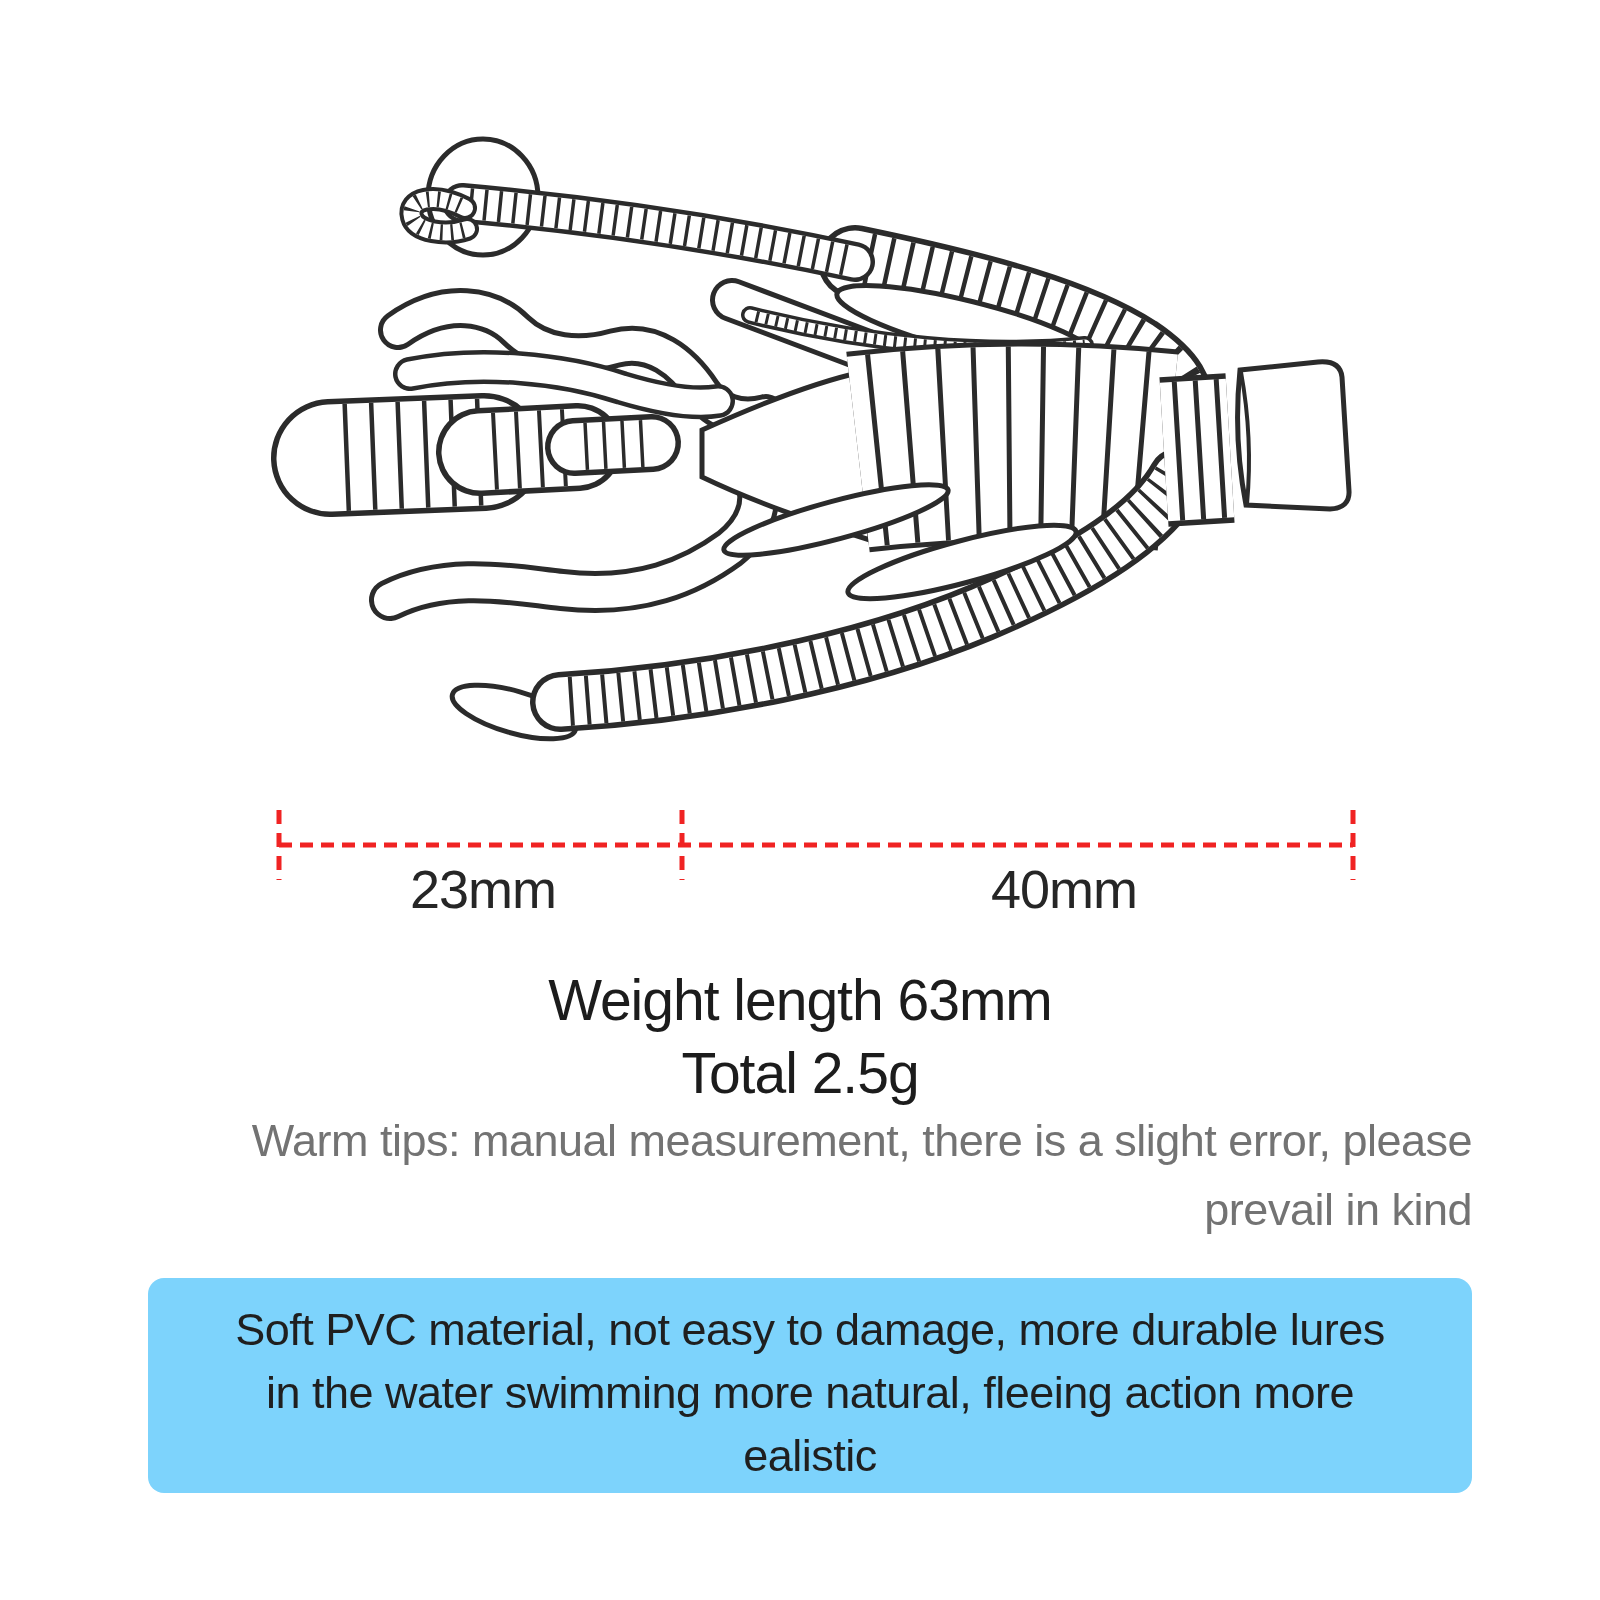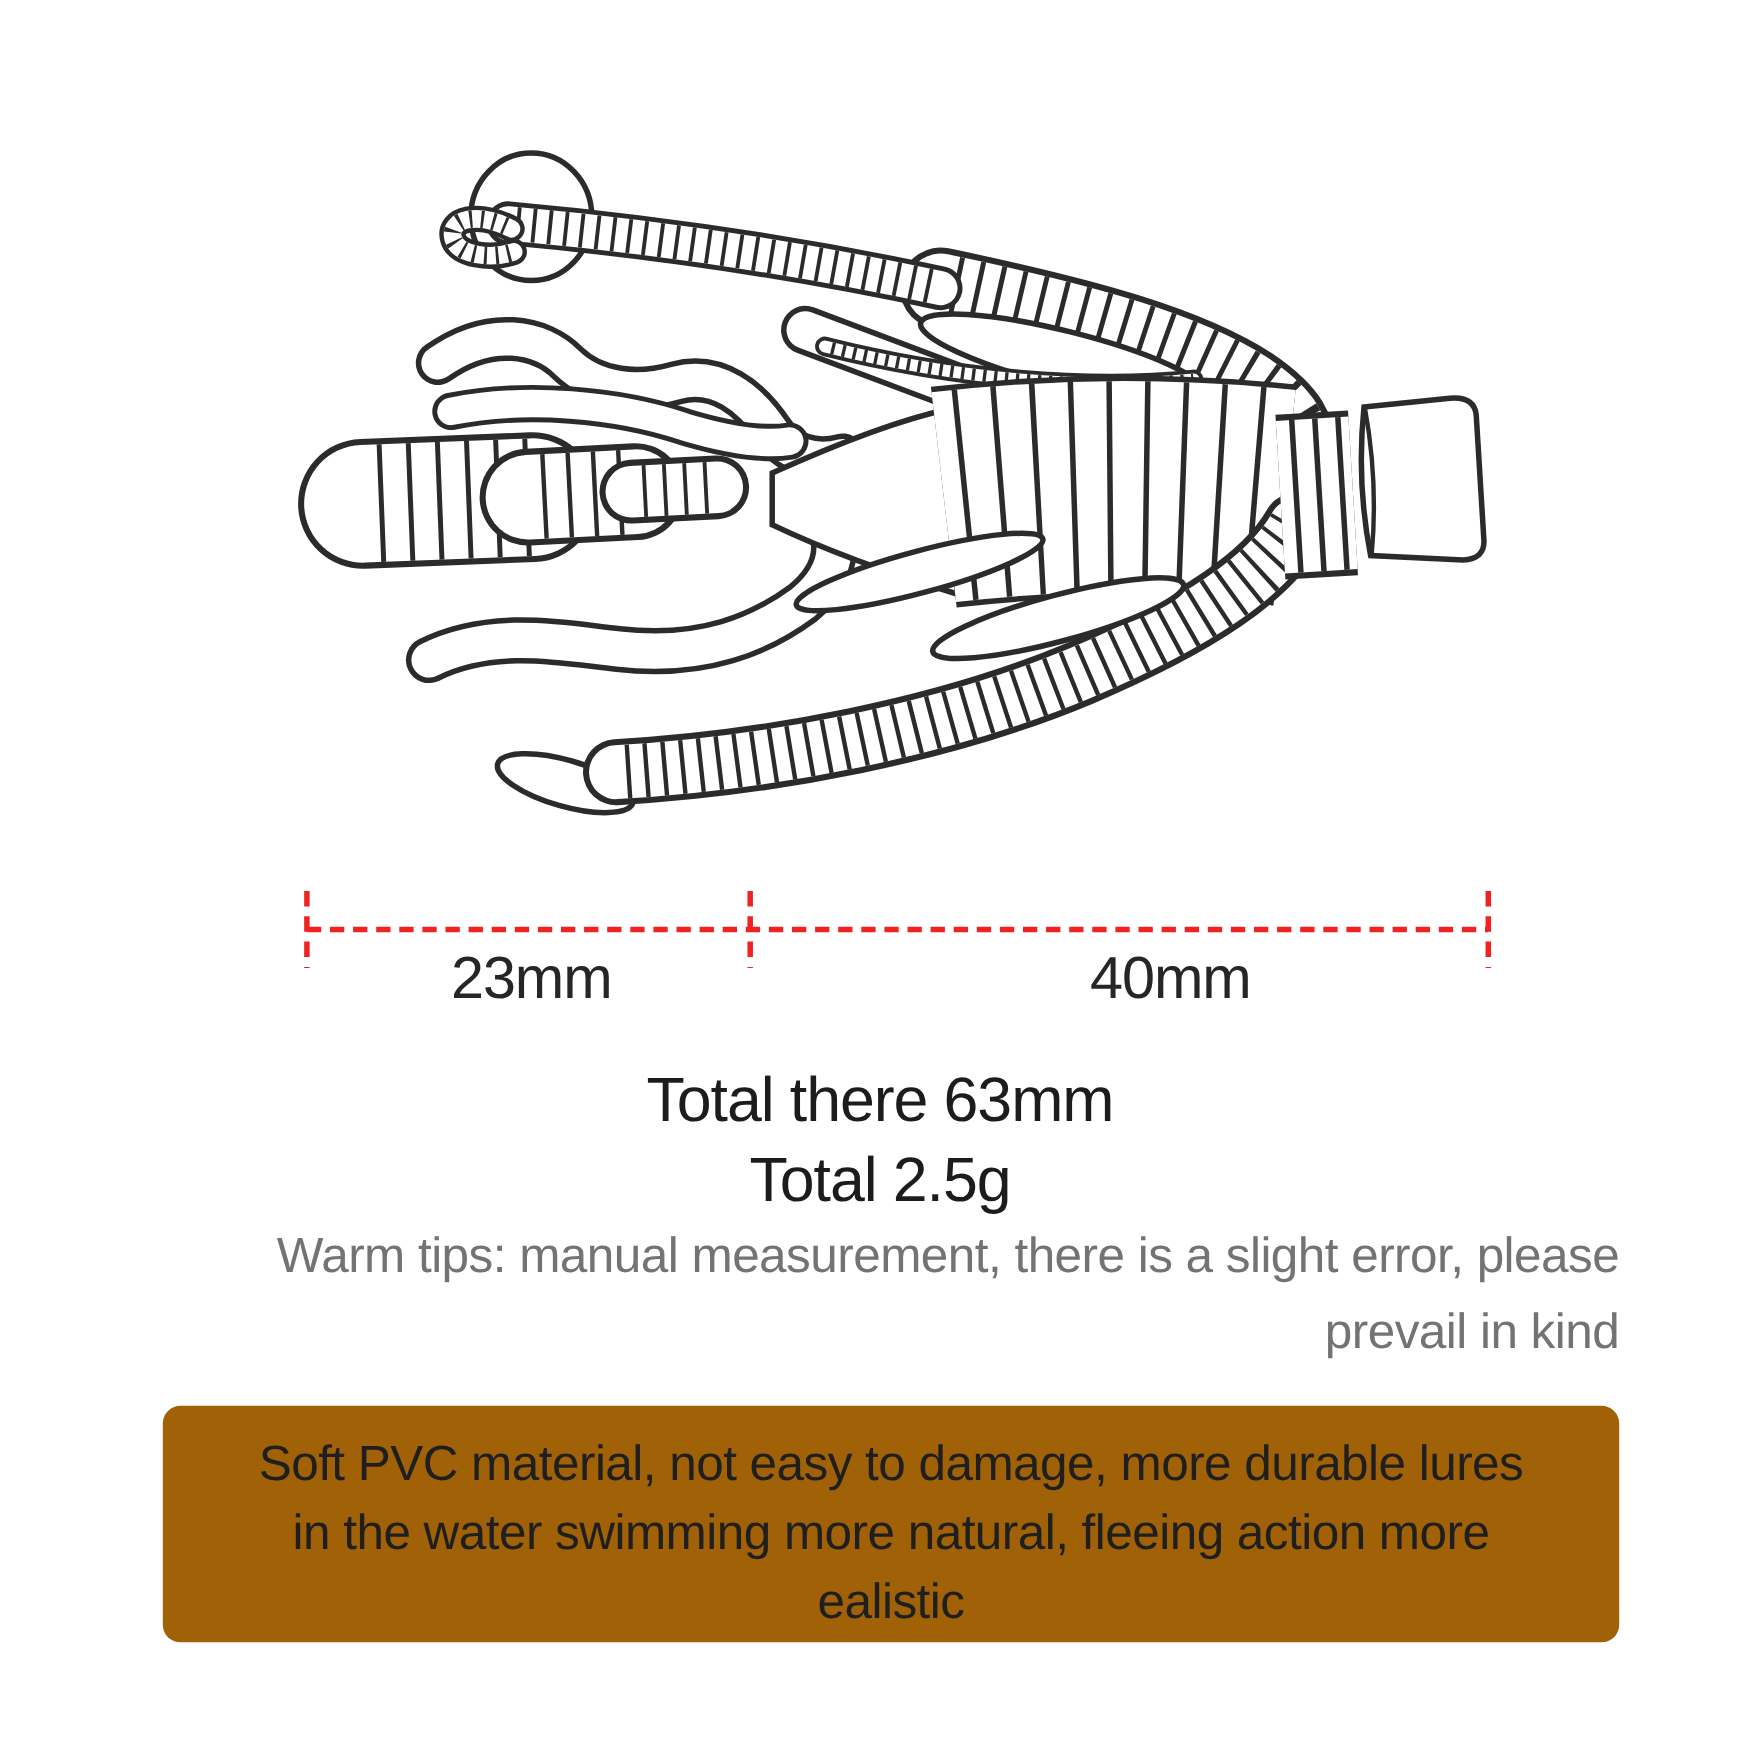--- a/index.html
+++ b/index.html
@@ -147,23 +147,23 @@
       <line x1="279" y1="810" x2="279" y2="880" stroke-dasharray="14 9" stroke="#f02323"></line>
       <line x1="682" y1="810" x2="682" y2="880" stroke-dasharray="14 9" stroke="#f02323"></line>
       <line x1="1353" y1="810" x2="1353" y2="880" stroke-dasharray="14 9" stroke="#f02323"></line>
     </g>
   </svg>
 
   <div class="dim-label" style="left:483px;">23mm</div>
   <div class="dim-label" style="left:1064px;">40mm</div>
 
   <div class="specs">
-    <div>Total there 63mm</div>
+    <div>Weight length 63mm</div>
     <div>Total 2.5g</div>
   </div>
 
   <div class="warm-tips">Warm tips: manual measurement, there is a slight error, please prevail in kind</div>
 
-  <div class="material-box" style="background-color: #a16207;">
+  <div class="material-box" style="background-color: #7dd3fc;">
     <p>Soft PVC material, not easy to damage, more durable lures in the water swimming more natural, fleeing action more ealistic</p>
   </div>
 
 </div>
 
 </body></html>

